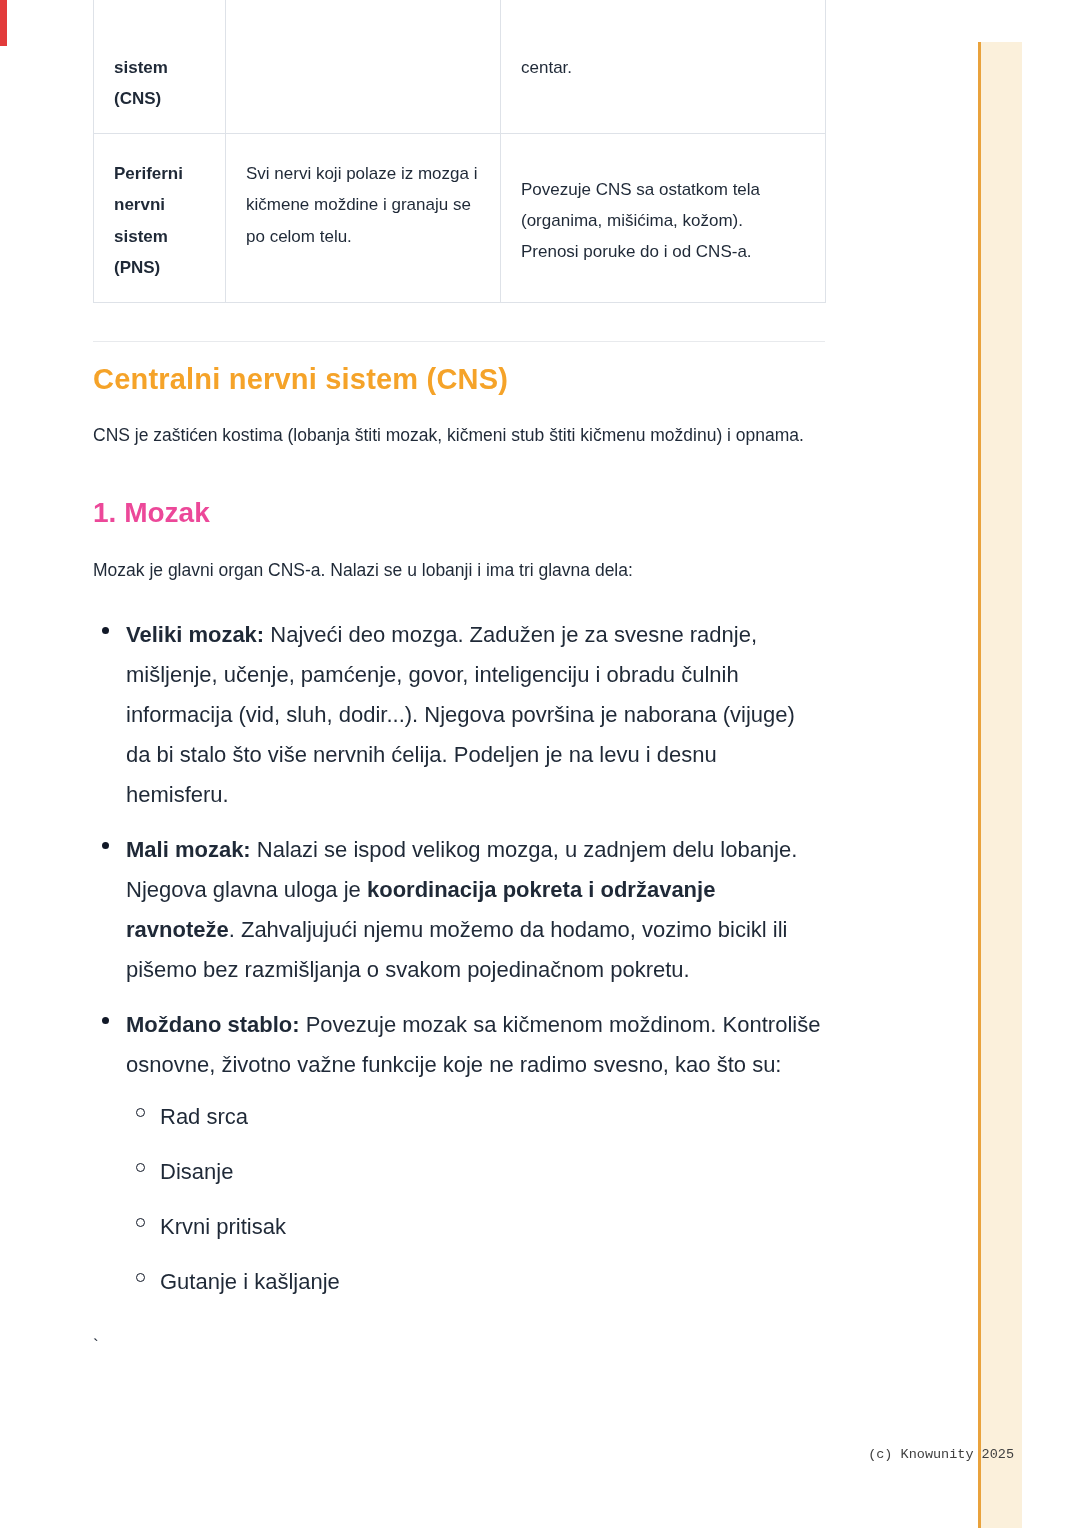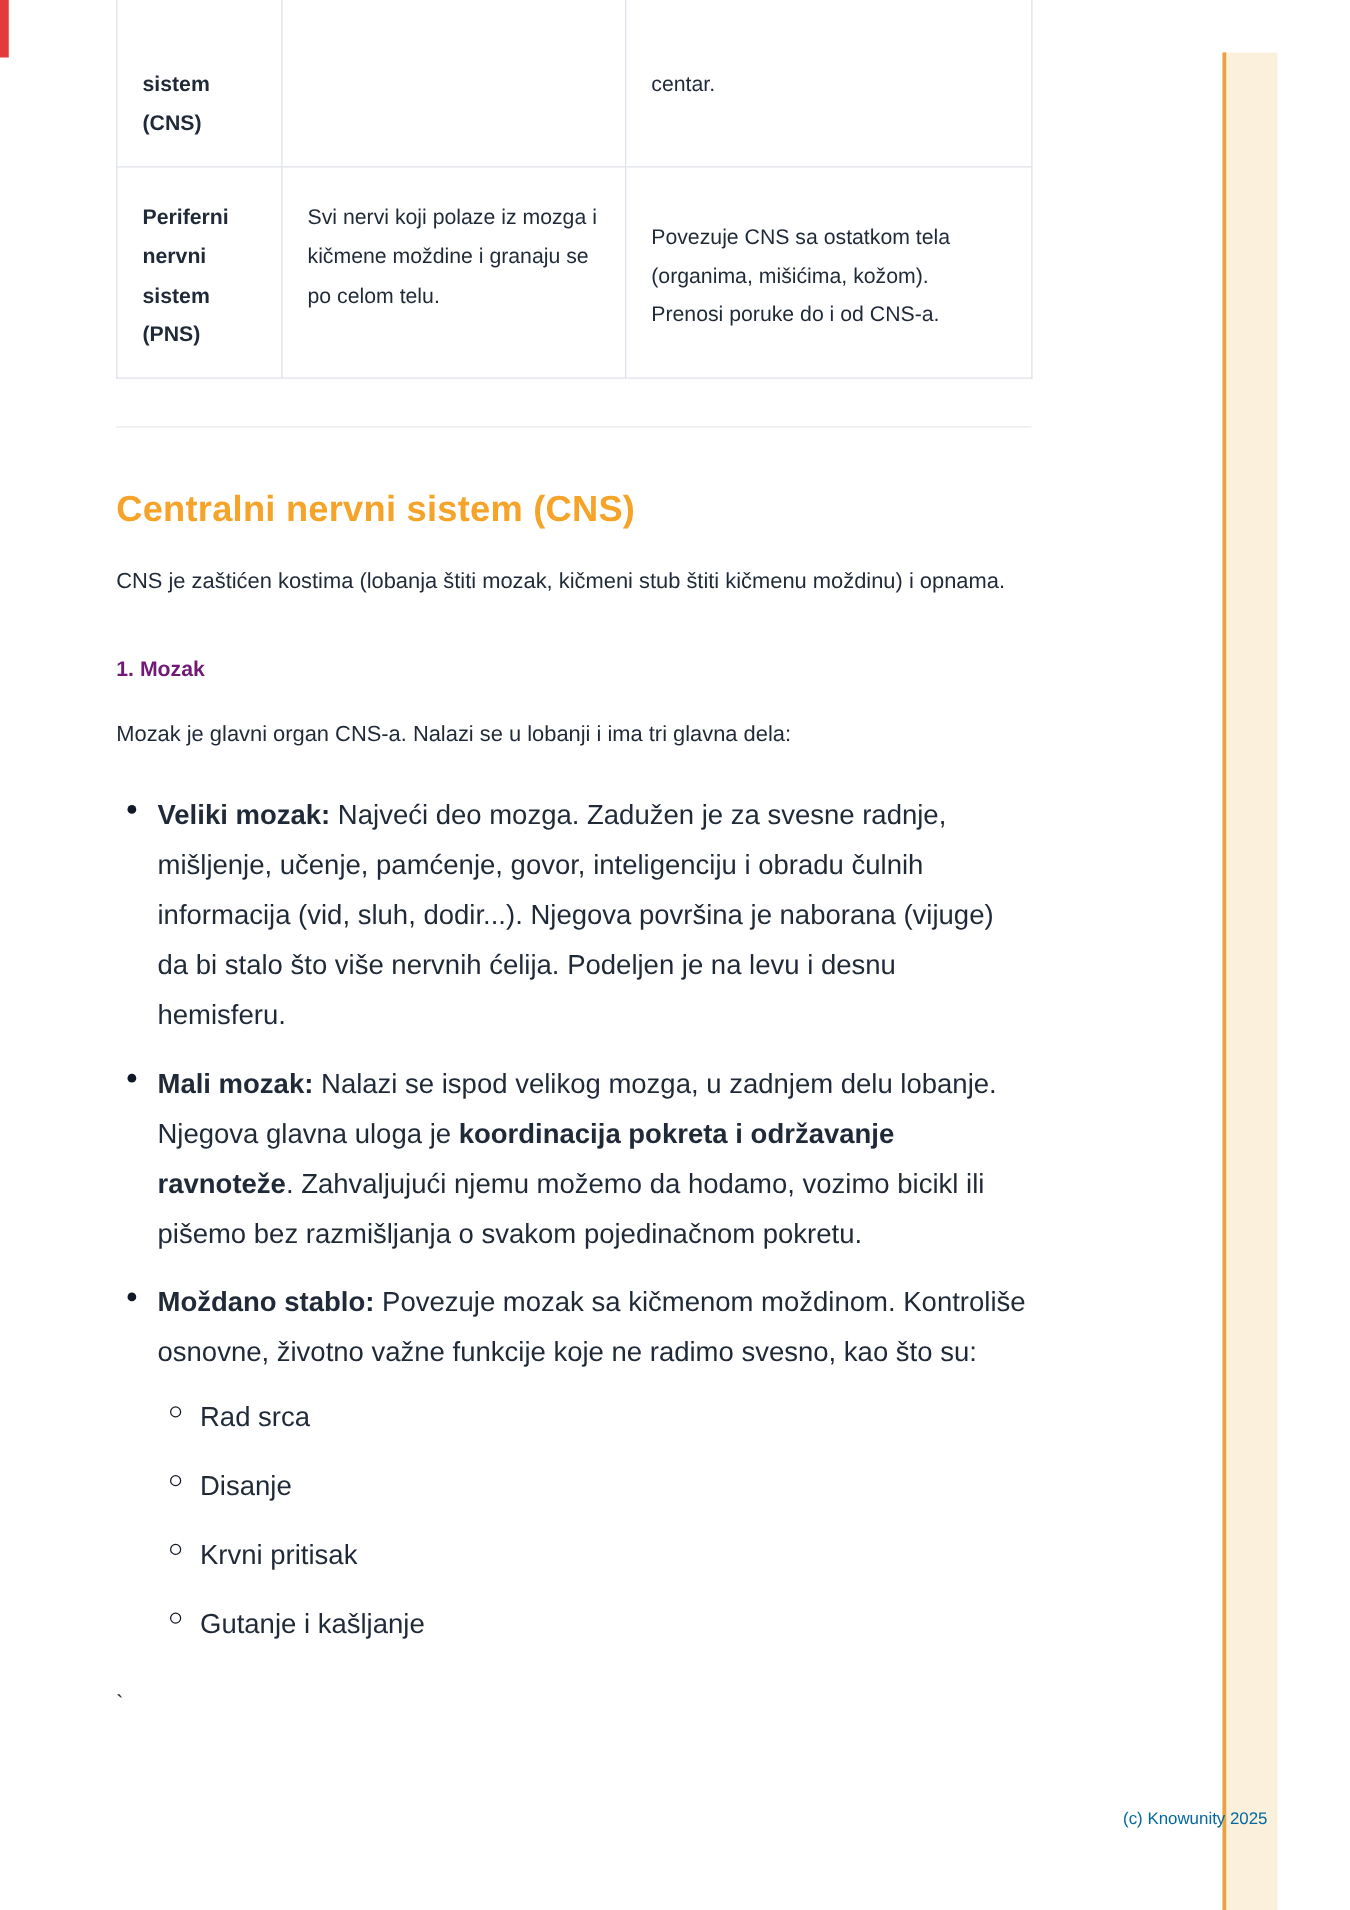--- a/index.html
+++ b/index.html
@@ -71,26 +71,26 @@
   .divider {
     border: none;
     border-top: 1px solid #E8EAED;
     margin: 38px 0 0 0;
   }
   
   h2.section-title {
     color: #F5A329;
     font-size: 29px;
     font-weight: bold;
-    margin-top: 50px;
+    margin-top: 21px;
     letter-spacing: 0.2px;
   }
   h3.sub-title {
-    color: #701a75;
-    font-size: 17px;
+    color: #ec4899;
+    font-size: 28px;
     font-weight: bold;
     margin-top: 46px;
   }
   p.body-text {
     font-size: 17.5px;
     line-height: 1.8;
     margin-top: 26px;
   }
   p.justified { text-align: justify; margin-top: 24px; }
   
@@ -137,23 +137,24 @@
   .stray-mark {
     margin-top: 34px;
     font-size: 17px;
   }
   
   .footer-credit {
     position: absolute;
     right: 66px;
     bottom: 66px;
     font-size: 13.5px;
-    color: #0369a1;
+    color: #404040;
     z-index: 3;
     white-space: nowrap;
+    font-family: Liberation Mono, monospace;
   }
 </style>
 </head>
 <body>
 
 <div class="page">
 
   <div class="left-red-strip"></div>
   <div class="side-band"></div>
 

